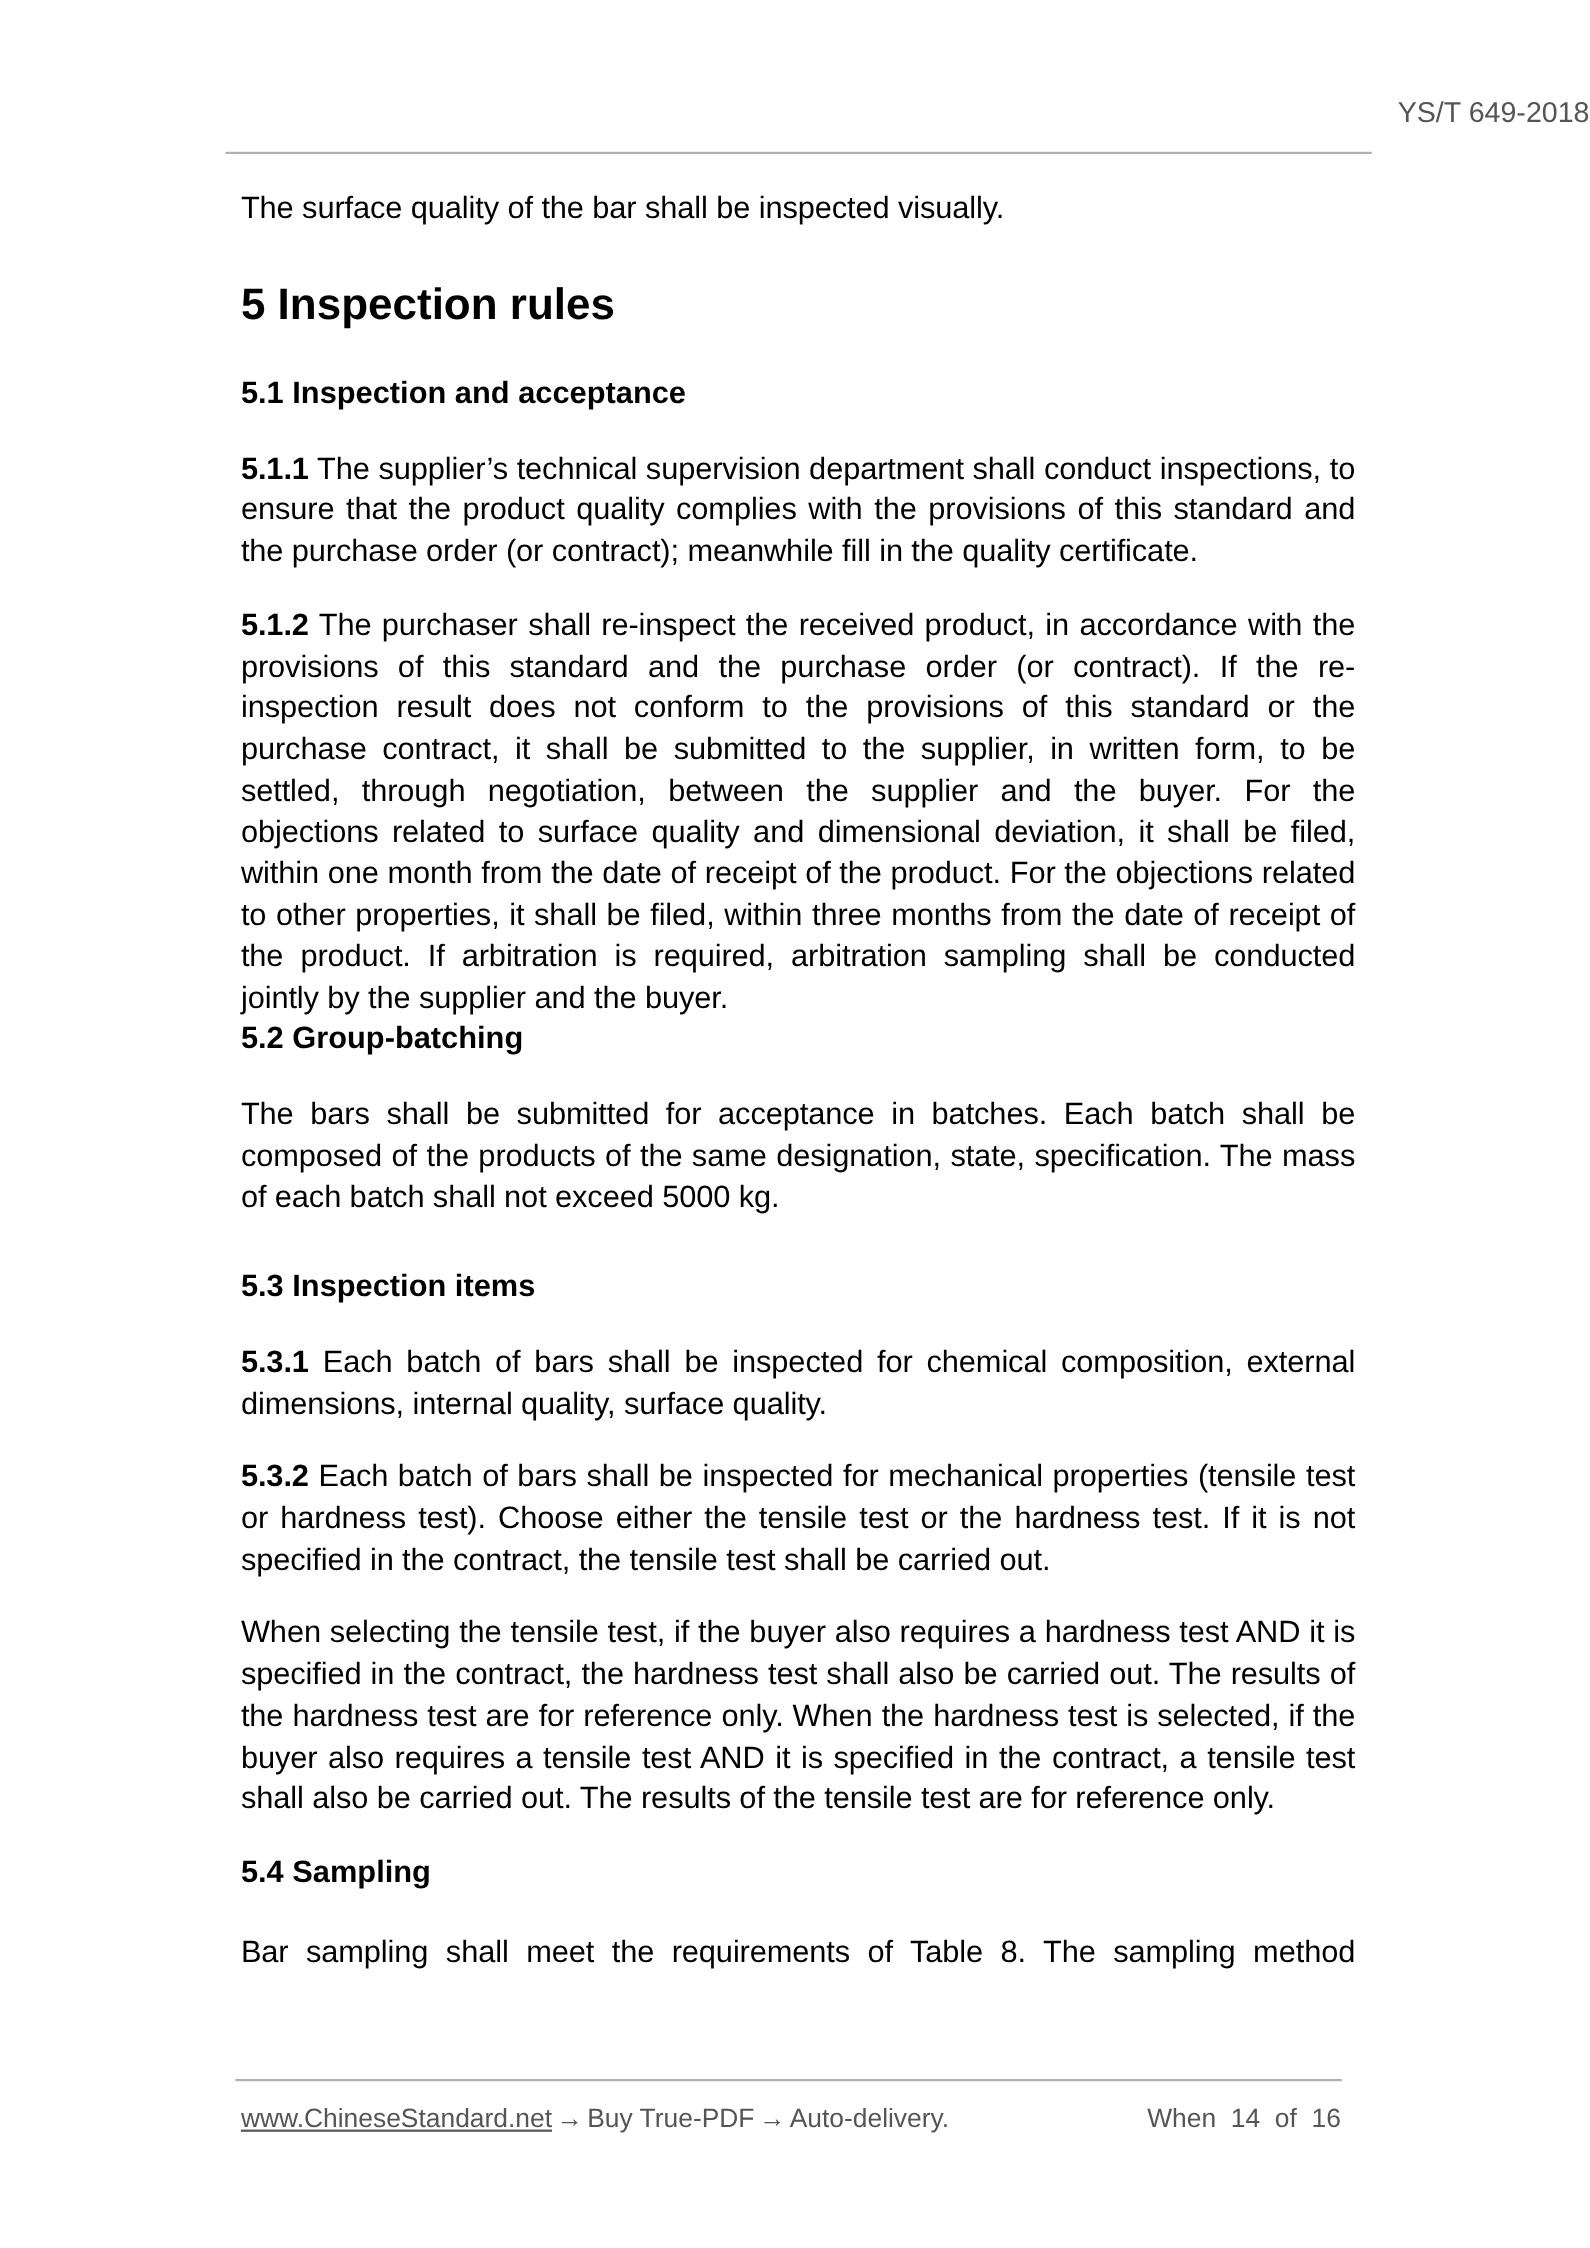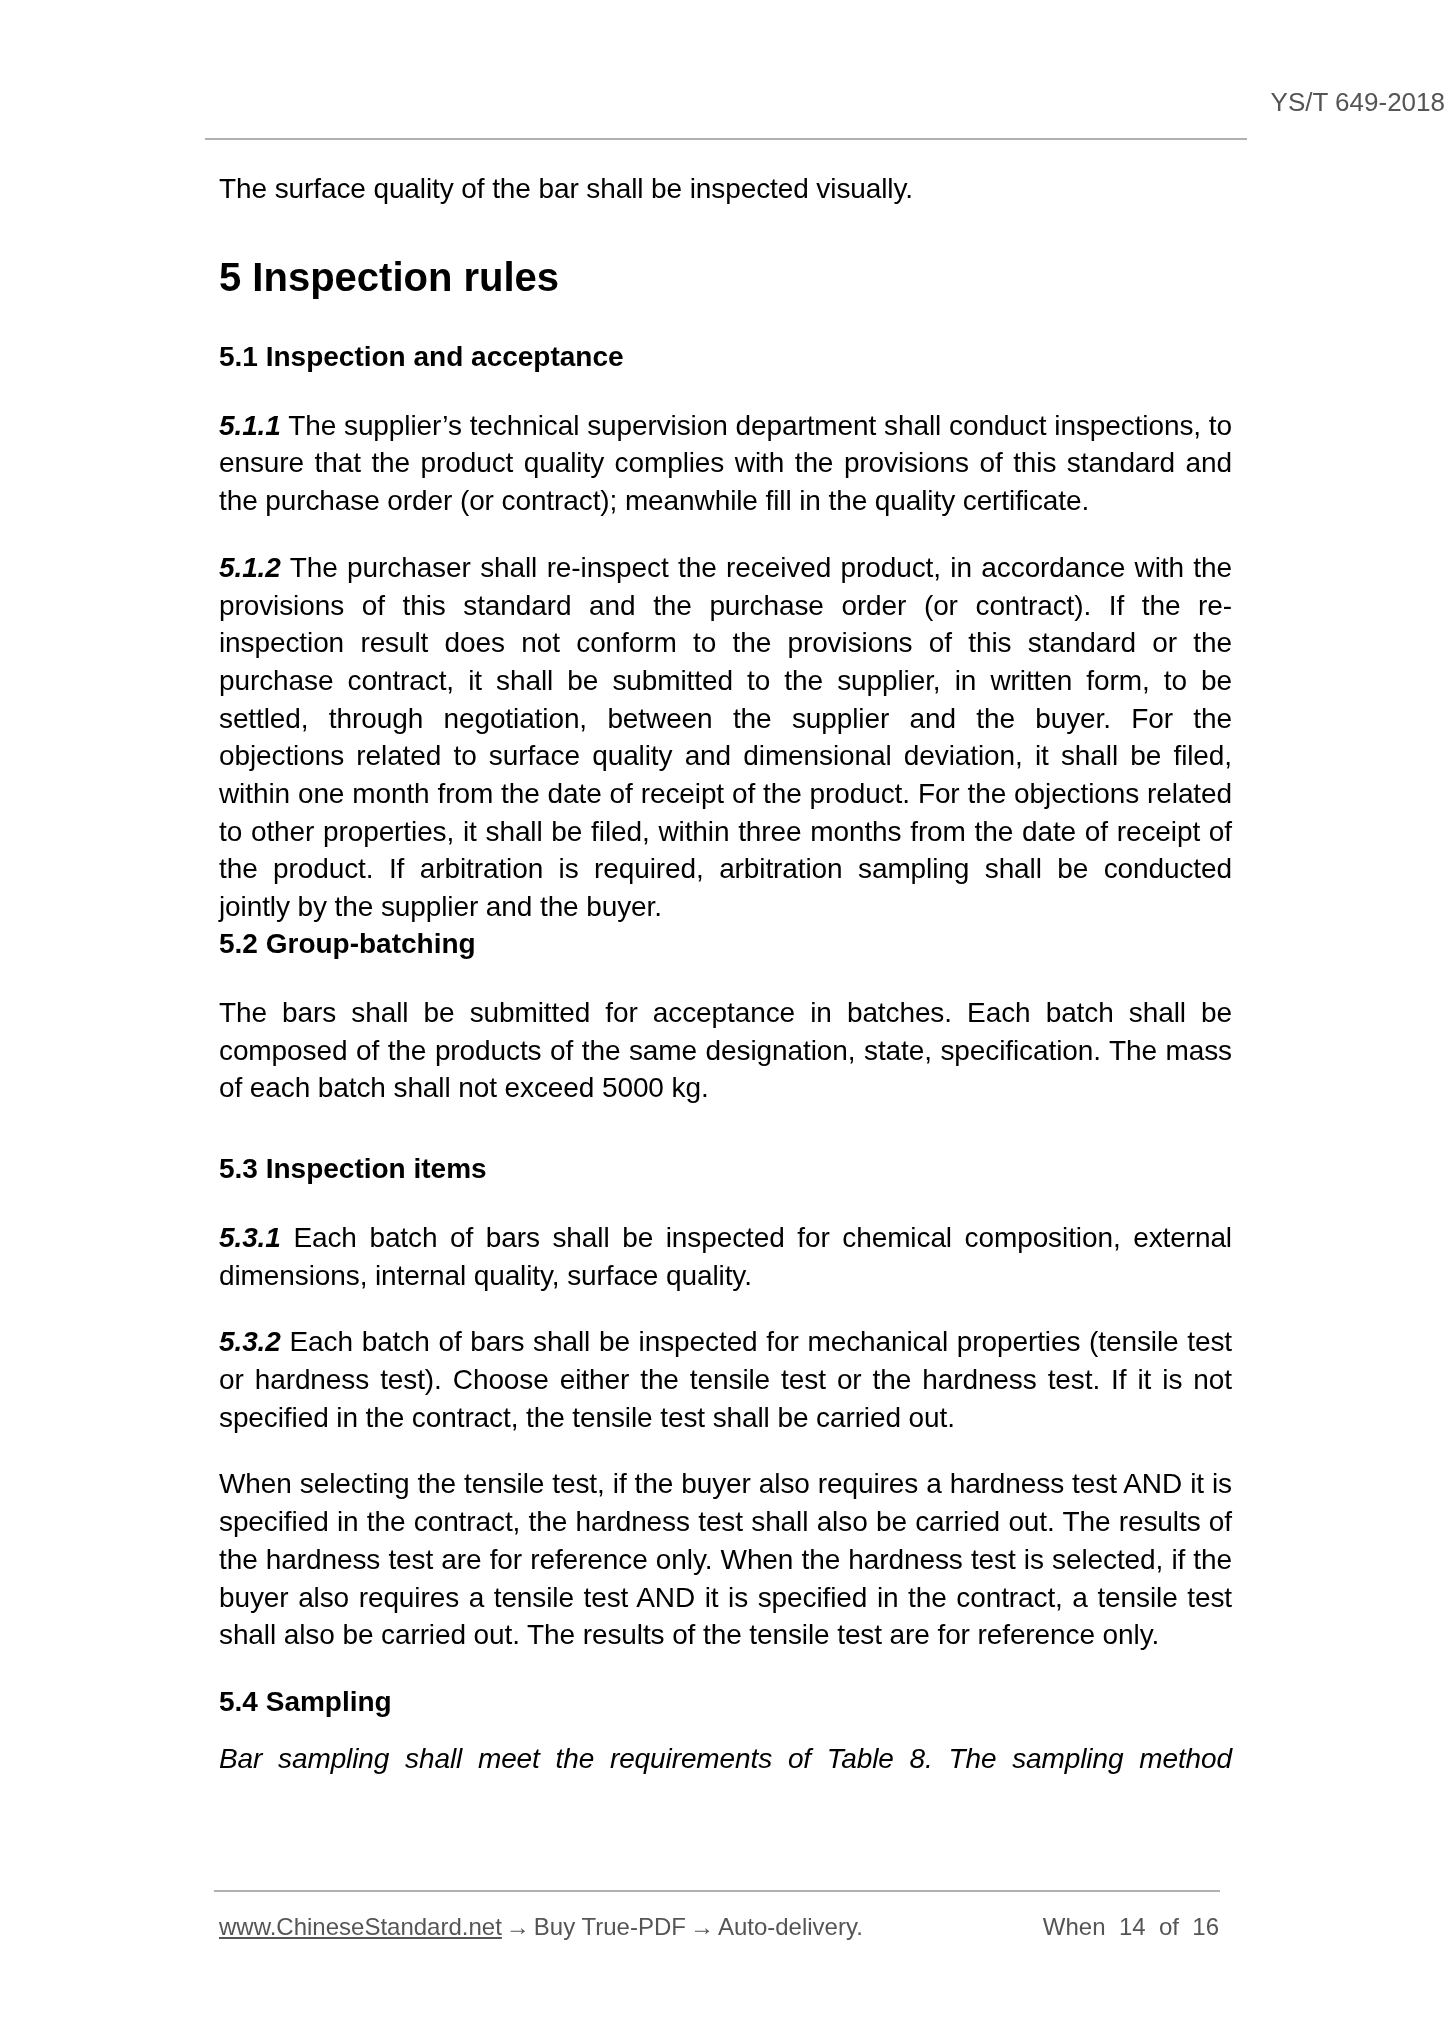--- a/index.html
+++ b/index.html
@@ -39,21 +39,21 @@
     top: 170px;
     width: 1013px;
   }
   .para {
     margin: 0;
     font-size: 28px;
     line-height: 37.7px;
     text-align: justify;
     letter-spacing: -0.1px;
   }
-  .para b { font-weight: bold; font-style: italic; }
+  .para b { font-weight: bold; }
   .h1 {
     margin: 0;
     font-size: 40px;
     line-height: 48px;
     font-weight: bold;
   }
   .h2 {
     margin: 0;
     font-size: 28px;
     line-height: 36px;
@@ -100,21 +100,21 @@
   <h2 class="h2" style="margin-top:44px;">5.3 Inspection items</h2>
 
   <p class="para" style="margin-top:32px;"><b>5.3.1</b><span> Each batch of bars shall be inspected for chemical composition, external dimensions, internal quality, surface quality.</span></p>
 
   <p class="para" style="margin-top:29px;"><b>5.3.2</b><span> Each batch of bars shall be inspected for mechanical properties (tensile test or hardness test). Choose either the tensile test or the hardness test. If it is not specified in the contract, the tensile test shall be carried out.</span></p>
 
   <p class="para" style="margin-top:29px;">When selecting the tensile test, if the buyer also requires a hardness test AND it is specified in the contract, the hardness test shall also be carried out. The results of the hardness test are for reference only. When the hardness test is selected, if the buyer also requires a tensile test AND it is specified in the contract, a tensile test shall also be carried out. The results of the tensile test are for reference only.</p>
 
   <h2 class="h2" style="margin-top:30px;">5.4 Sampling</h2>
 
-  <p class="para" style="margin-top:20px; text-align-last: justify; font-style: italic;">Bar sampling shall meet the requirements of Table 8. The sampling method</p>
+  <p class="para" style="margin-top:36px; text-align-last: justify;">Bar sampling shall meet the requirements of Table 8. The sampling method</p>
 </div>
 
 <div class="rule footer-rule"></div>
 
 <div class="footer">
   <div class="footer-left">
     <a class="footer-link">www.ChineseStandard.net</a><span class="arrow">→</span><span>Buy True-PDF</span><span class="arrow">→</span><span>Auto-delivery.</span>
   </div>
   <div class="footer-right">
     <span>When</span>&nbsp;

